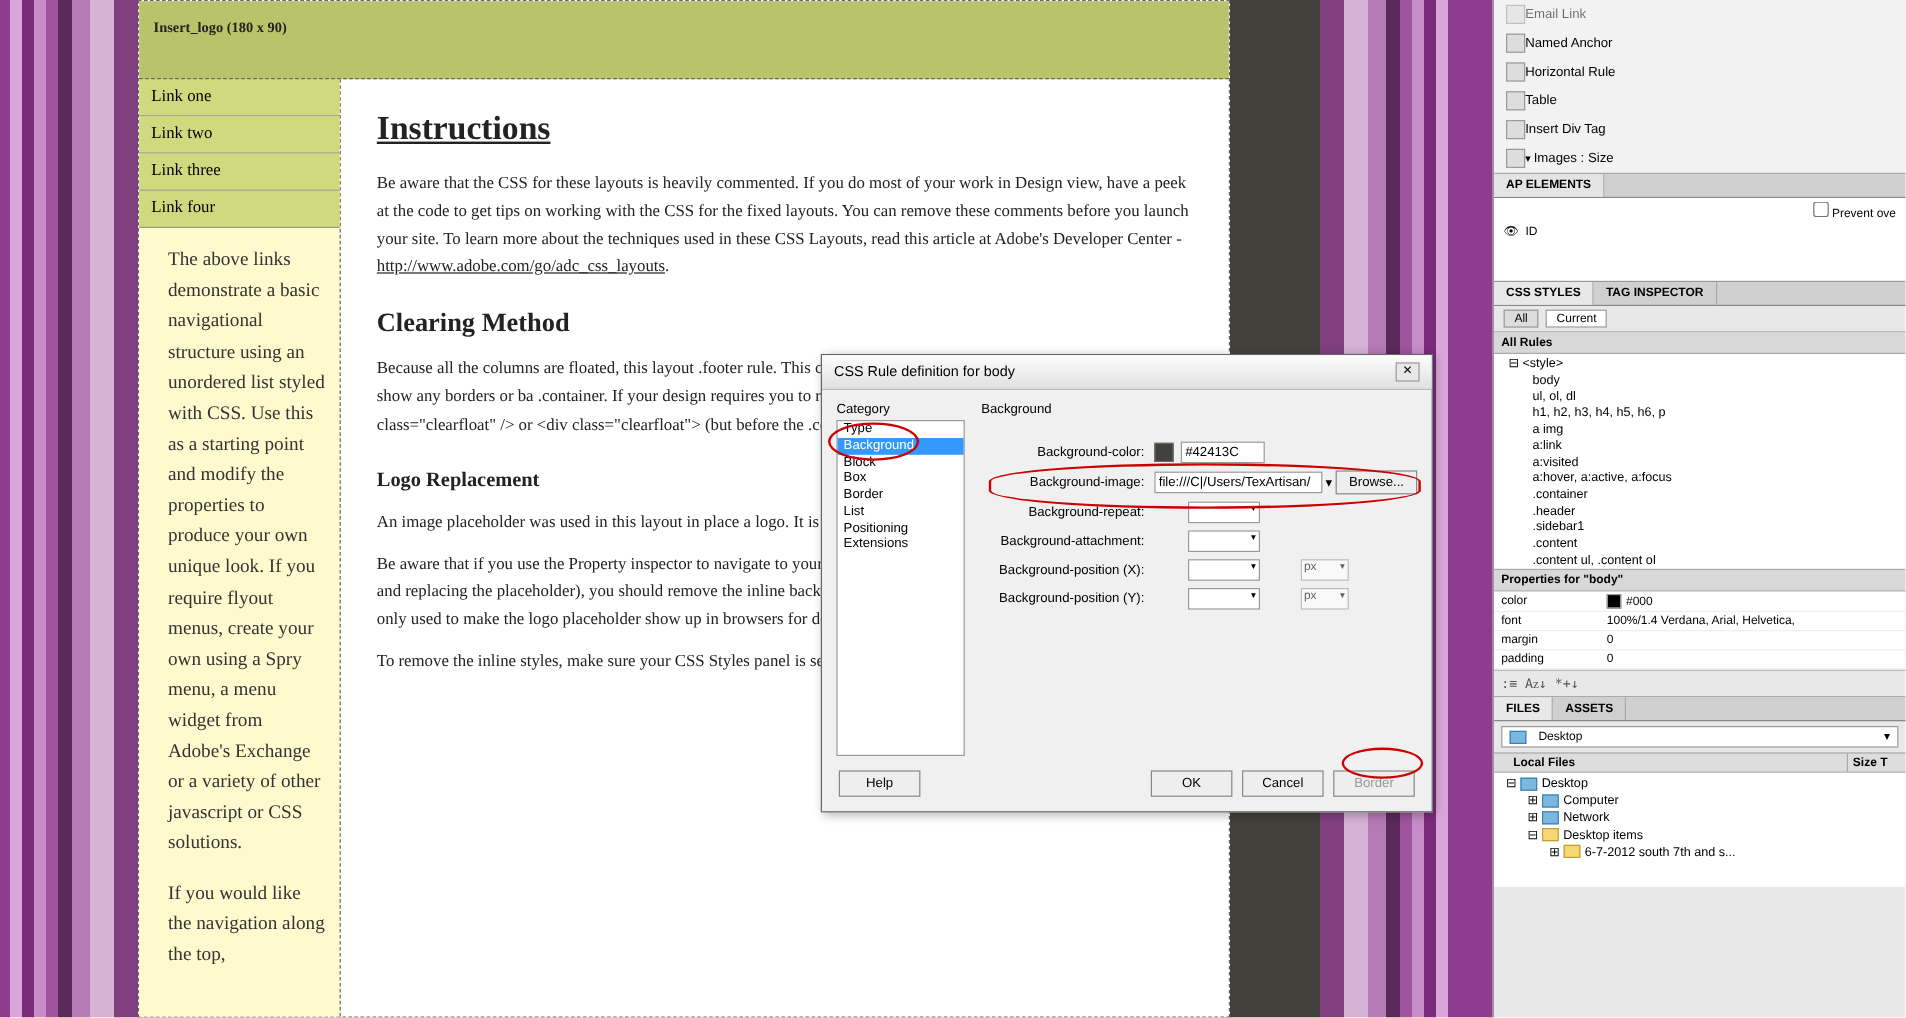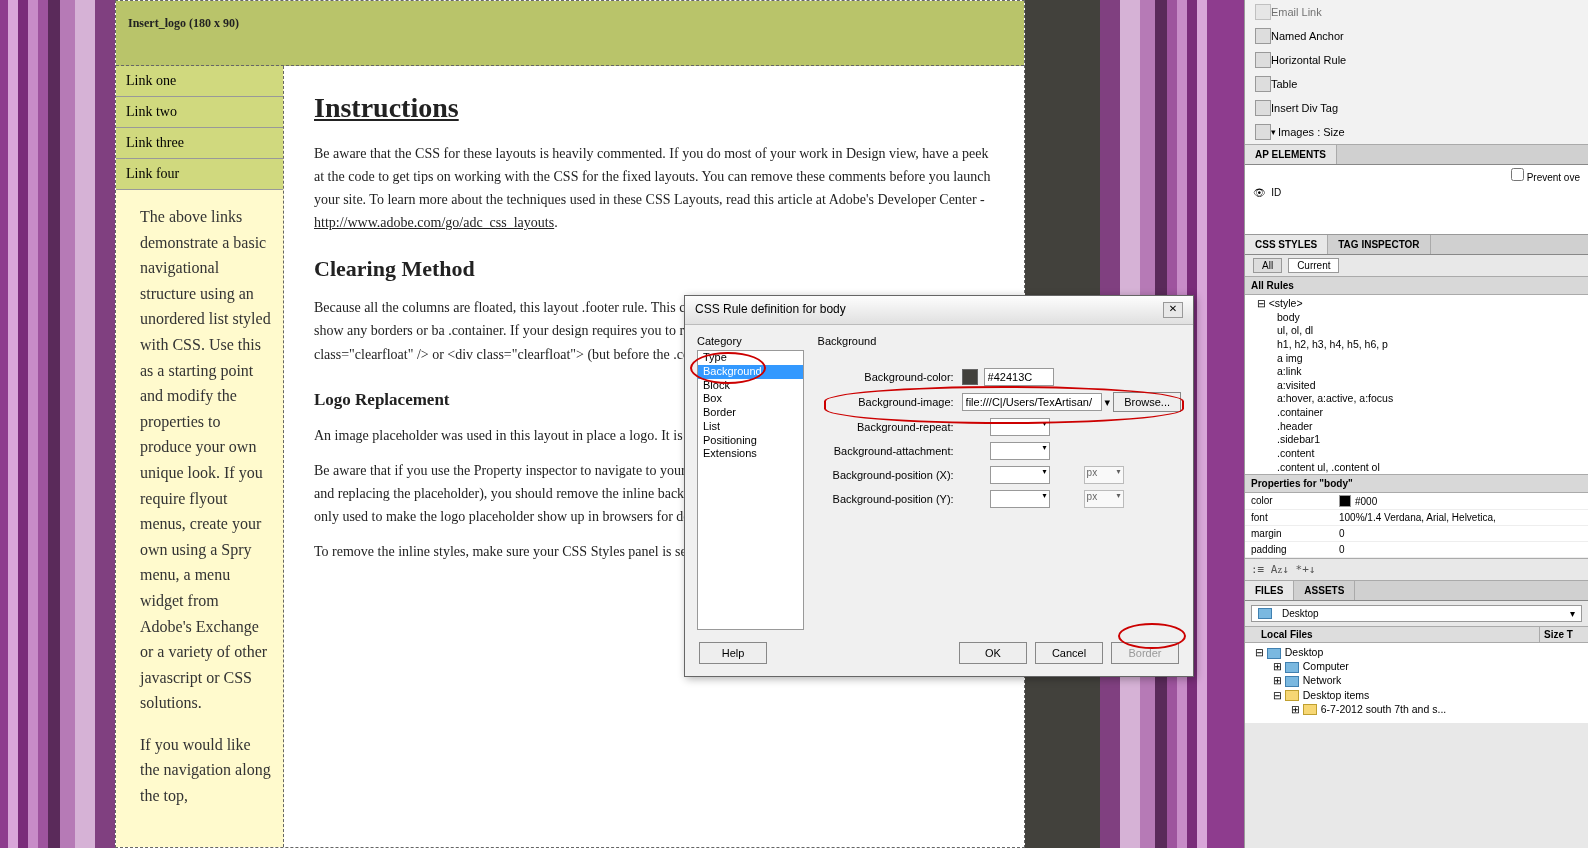--- a/index.html
+++ b/index.html
@@ -62,21 +62,21 @@
   .swatch-k { width: 12px; height: 12px; background: #000; border: 1px solid #999; }
   .props-foot { padding: 4px 6px; font-size: 11px; color: #555; border-bottom: 1px solid #aaa; font-family: monospace; }
   
   .files-tabrow { display: flex; background: #d0d0d0; border-bottom: 1px solid #888; }
   .files-tab { padding: 4px 10px; font-size: 10px; font-weight: bold; border-right: 1px solid #aaa; }
   .files-tab.active { background: #e8e8e8; }
   .files-drop { margin: 4px 6px; padding: 2px 6px; border: 1px solid #999; background: #fff; font-size: 10px; display: flex; align-items: center; gap: 6px; }
   .files-head { display: flex; background: #ddd; border-top: 1px solid #aaa; border-bottom: 1px solid #aaa; font-size: 10px; }
   .files-head div:first-child { flex: 1; padding: 2px 16px; font-weight: bold; border-right: 1px solid #aaa; }
   .files-head div:last-child { width: 48px; padding: 2px 4px; font-weight: bold; }
-  .files-tree { background: #fff; height: 80px; font-size: 10.5px; padding: 2px 4px; line-height: 1.35; }
+  .files-tree { background: #fff; height: 95px; font-size: 10.5px; padding: 2px 4px; line-height: 1.35; }
   .files-tree .f1 { padding-left: 6px; }
   .files-tree .f2 { padding-left: 24px; }
   .files-tree .f3 { padding-left: 42px; }
   .fold-icn { display: inline-block; width: 14px; height: 11px; background: #f7d774; border: 1px solid #c0a030; vertical-align: middle; margin-right: 4px; }
   .desk-icn { display: inline-block; width: 14px; height: 11px; background: #7ab8e0; border: 1px solid #4080b0; vertical-align: middle; margin-right: 4px; }
   
   
   .dialog { position: absolute; left: 684px; top: 295px; width: 510px; z-index: 100; background: #f0f0f0; border: 1px solid #666; box-shadow: 2px 2px 8px rgba(0,0,0,0.3); font-size: 11px; }
   .dlg-title { background: linear-gradient(#fdfdfd, #e0e0e0); padding: 6px 10px; border-bottom: 1px solid #bbb; font-size: 12px; display: flex; justify-content: space-between; }
   .dlg-close { width: 20px; height: 16px; border: 1px solid #999; background: #e8e8e8; text-align: center; font-size: 10px; cursor: pointer; }

